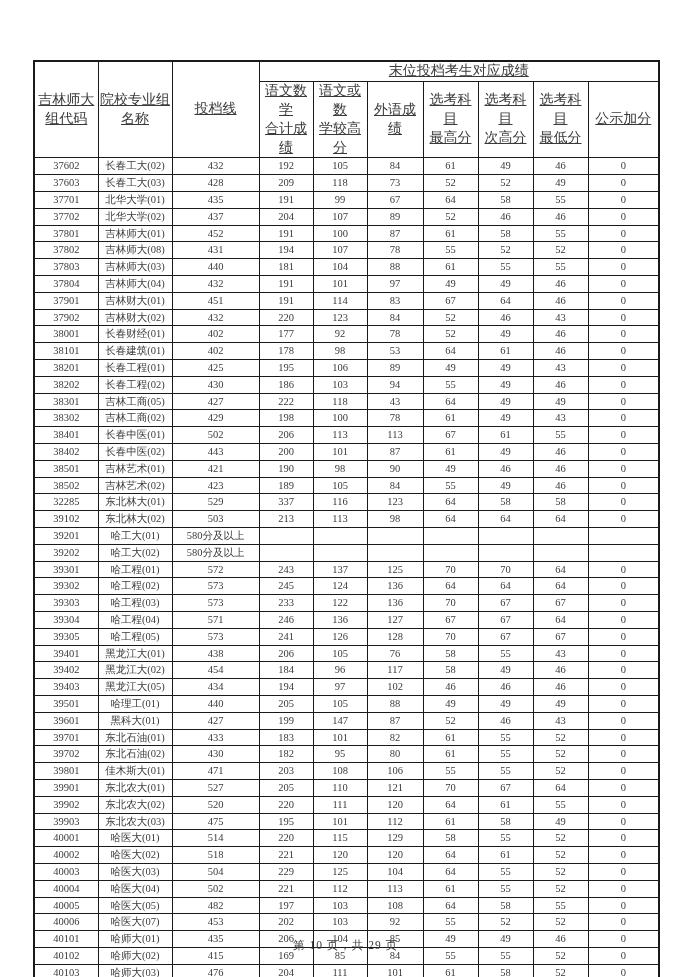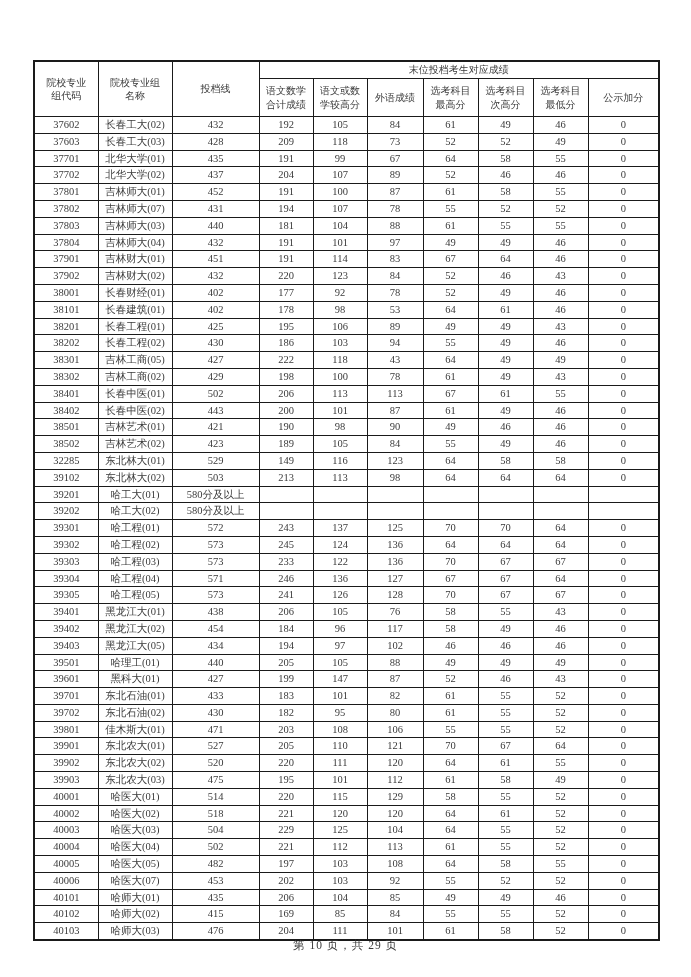--- a/index.html
+++ b/index.html
@@ -27,24 +27,25 @@
   }
   .score-table th, .score-table td {
     border: 1px solid #1a1a1a;
     text-align: center;
     vertical-align: middle;
     padding: 0;
     overflow: hidden;
     font-weight: normal;
   }
   .score-table thead th {
-    font-size: 10px;
+    font-size: 14px;
     line-height: 1.35;
     white-space: pre-line;
     color: #3a3a3a;
+    text-decoration: underline;
   }
   .score-table thead tr.group-row th {
     height: 16px;
   }
   .score-table thead tr.sub-row th {
     height: 37px;
   }
   .score-table tbody td {
     font-size: 10.5px;
     height: 15.8px;
@@ -75,21 +76,21 @@
       <col style="width:54px">
       <col style="width:54px">
       <col style="width:56px">
       <col style="width:55px">
       <col style="width:55px">
       <col style="width:55px">
       <col style="width:71px">
     </colgroup>
     <thead>
       <tr class="group-row">
-        <th rowspan="2">院校专业
+        <th rowspan="2">吉林师大
 组代码</th>
         <th rowspan="2">院校专业组
 名称</th>
         <th rowspan="2">投档线</th>
         <th colspan="7">末位投档考生对应成绩</th>
       </tr>
       <tr class="sub-row">
         <th>语文数学
 合计成绩</th>
         <th>语文或数
@@ -165,21 +166,21 @@
     <td>100</td>
     <td>87</td>
     <td>61</td>
     <td>58</td>
     <td>55</td>
     <td>0</td>
   </tr>
 
   <tr>
     <td>37802</td>
-    <td>吉林师大(07)</td>
+    <td>吉林师大(08)</td>
     <td>431</td>
     <td>194</td>
     <td>107</td>
     <td>78</td>
     <td>55</td>
     <td>52</td>
     <td>52</td>
     <td>0</td>
   </tr>
 
@@ -362,21 +363,21 @@
     <td>55</td>
     <td>49</td>
     <td>46</td>
     <td>0</td>
   </tr>
 
   <tr>
     <td>32285</td>
     <td>东北林大(01)</td>
     <td>529</td>
-    <td>149</td>
+    <td>337</td>
     <td>116</td>
     <td>123</td>
     <td>64</td>
     <td>58</td>
     <td>58</td>
     <td>0</td>
   </tr>
 
   <tr>
     <td>39102</td>

